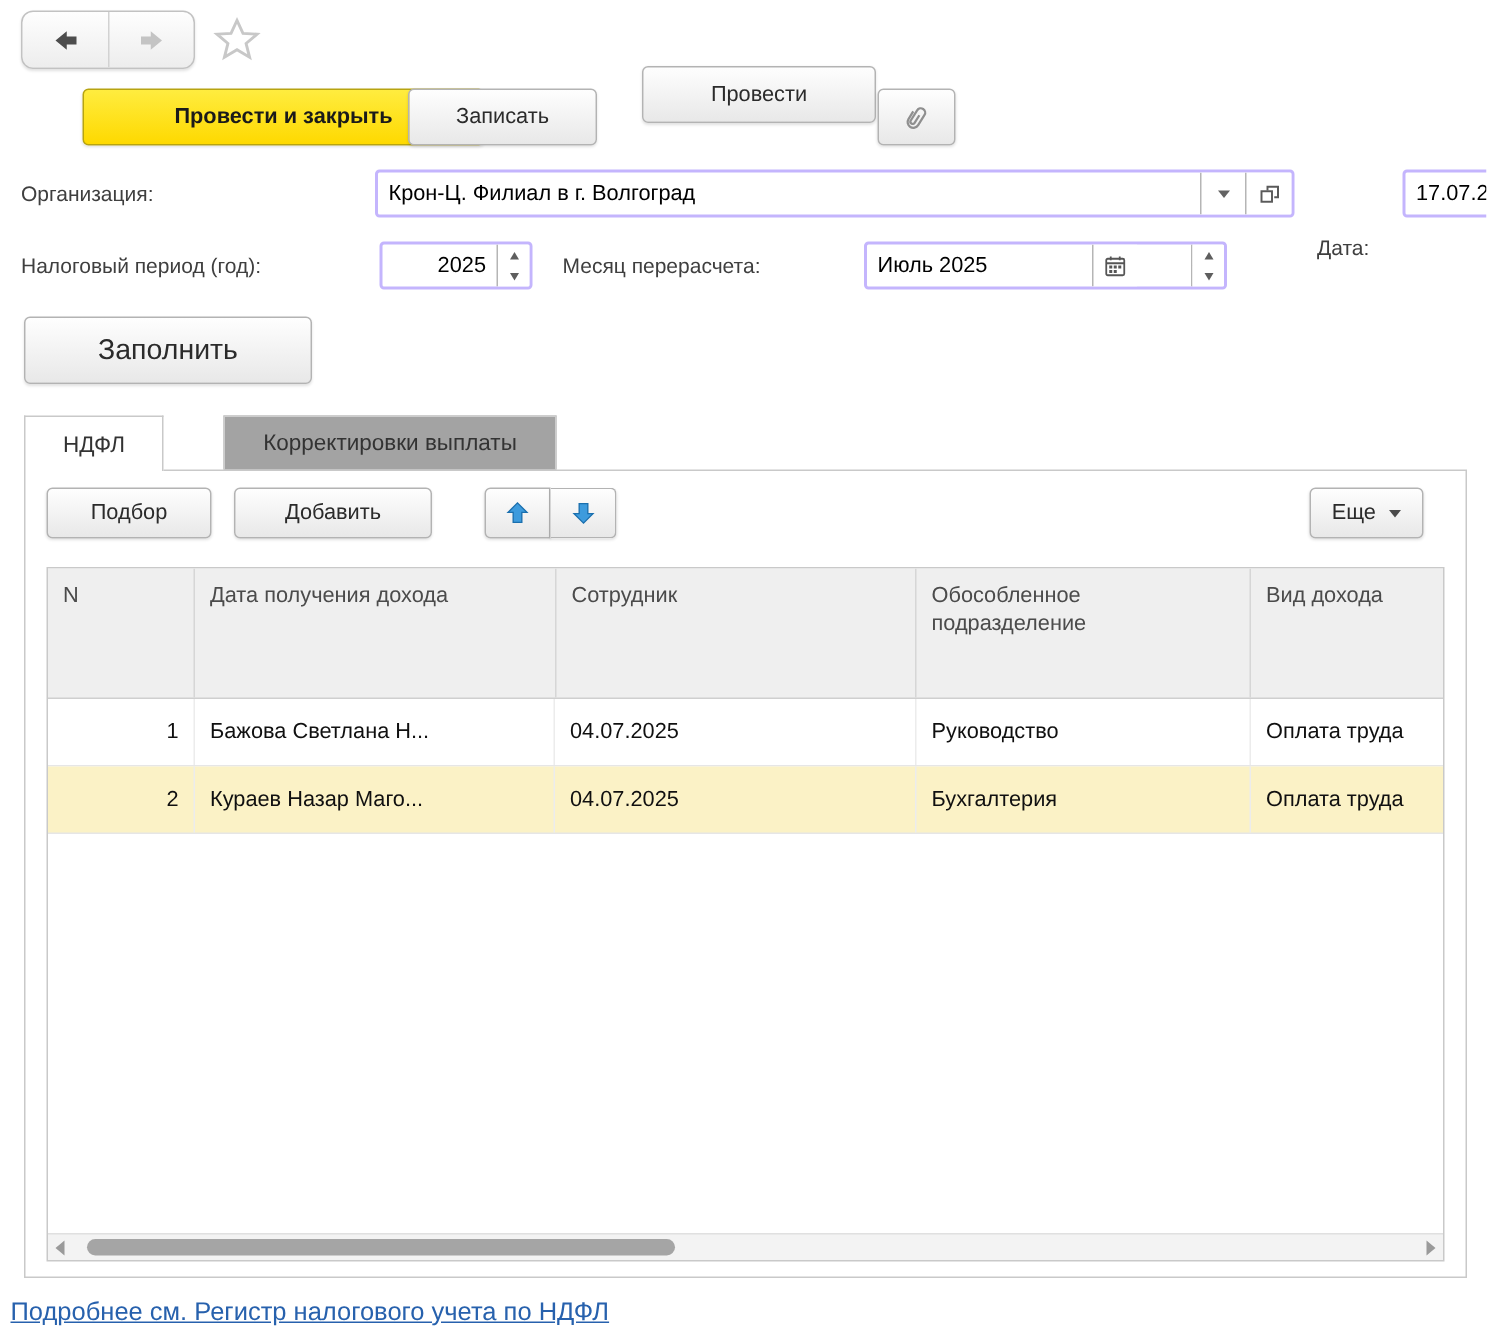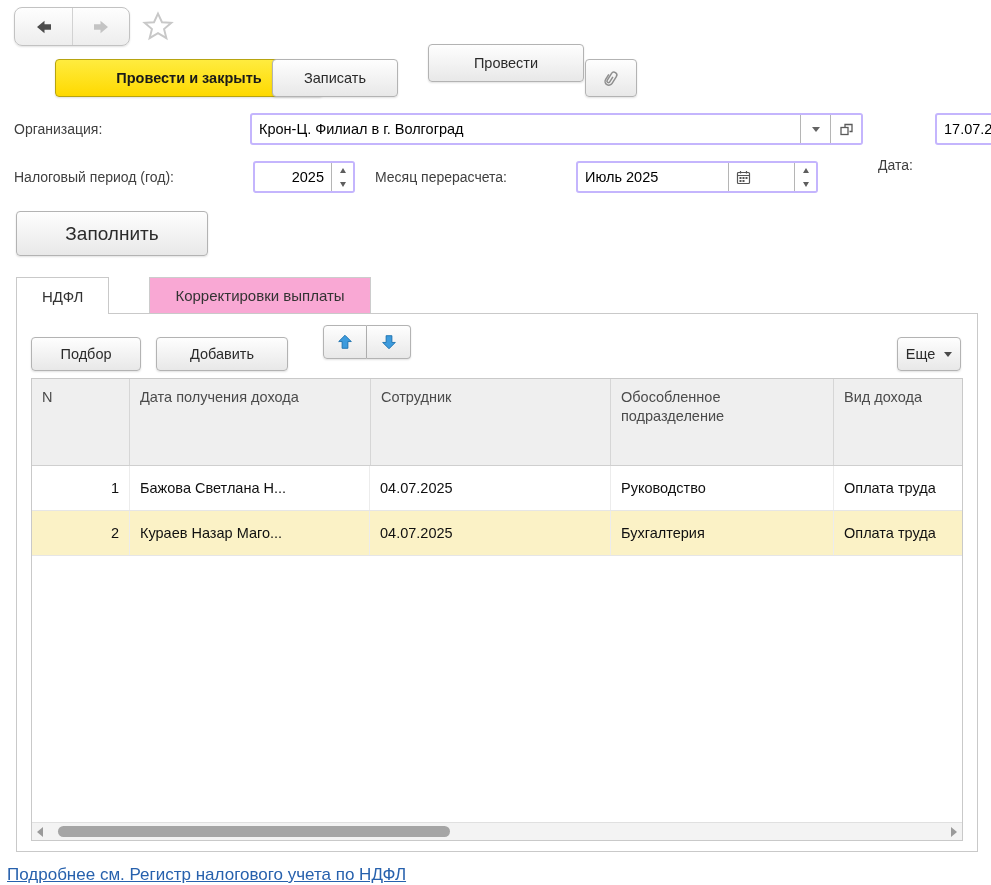--- a/index.html
+++ b/index.html
@@ -45,35 +45,35 @@
   .spin { width:22px; display:flex; flex-direction:column; border-left:1px solid #b5b5b5; }
   .spin .sbtn { flex:1; display:flex; align-items:center; justify-content:center; cursor:pointer; background:#fff; border:none; }
   .tri-up { width:0; height:0; border-left:3.5px solid transparent; border-right:3.5px solid transparent;
     border-bottom:5px solid #5e5e5e; }
   .tri-dn { width:0; height:0; border-left:3.5px solid transparent; border-right:3.5px solid transparent;
     border-top:5px solid #5e5e5e; }
   .fill-btn { position:absolute; left:16px; top:211px; width:192px; height:45px; font-size:19px; }
   
   .tabs { position:absolute; left:16px; top:277px; display:flex; align-items:flex-end; z-index:3;gap:40px; }
   .tab { height:36px; display:flex; align-items:center; padding:0 25px; font-size:15px; color:#333;
-    background:#f9a8d4; border:1px solid #cccccc; border-bottom:none; cursor:pointer; white-space:nowrap; }
+    background:#a3a3a3; border:1px solid #cccccc; border-bottom:none; cursor:pointer; white-space:nowrap; }
   .tab.active { background:#fff; height:37px; margin-bottom:-1px; border-color:#c9c9c9; z-index:4; }
   
   .panel { position:absolute; left:16px; top:313px; width:962px; height:539px;
     border:1px solid #c9c9c9; background:#fff; }
-  .pbtn { position:absolute; top:11px; height:34px;margin-top:12px; }
+  .pbtn { position:absolute; top:11px; height:34px; }
   .pbtn.pick { left:14px; width:110px; }
   .pbtn.add  { left:139px; width:132px; }
   .arrow-group { position:absolute; left:306px; top:11px; display:flex; }
   .abtn { width:44px; height:34px; display:flex; align-items:center; justify-content:center;
     background:linear-gradient(#fefefe,#e8e8e8); border:1px solid #b3b3b3; cursor:pointer;
     box-shadow:0 1px 2px rgba(0,0,0,.12); }
   .abtn.up { border-radius:4px 0 0 4px; }
   .abtn.dn { border-radius:0 4px 4px 0; border-left:none; }
-  .pbtn.more { right:16px; left:auto; width:64px; gap:7px; }
+  .pbtn.more { right:28px; left:auto; width:76px; gap:7px; }
   .more-caret { width:0; height:0; border-left:4px solid transparent; border-right:4px solid transparent;
     border-top:5px solid #4a4a4a; margin-left:2px; }
   
   .tablebox { position:absolute; left:14px; right:14px; top:64px; bottom:10px;
     border:1px solid #c9c9c9; background:#fff; overflow:hidden; }
   .thead { display:flex; height:87px; background:#efefef; border-bottom:1px solid #cfcfcf; }
   .th { padding:9px 10px; font-size:14.5px; color:#4b4b4b; border-right:1px solid #d6d6d6;
     line-height:19px; overflow:hidden; }
   .th:last-child { border-right:none; }
   .trow { display:flex; height:45px; border-bottom:1px solid #e6e6e6; background:#fff; cursor:pointer; }

